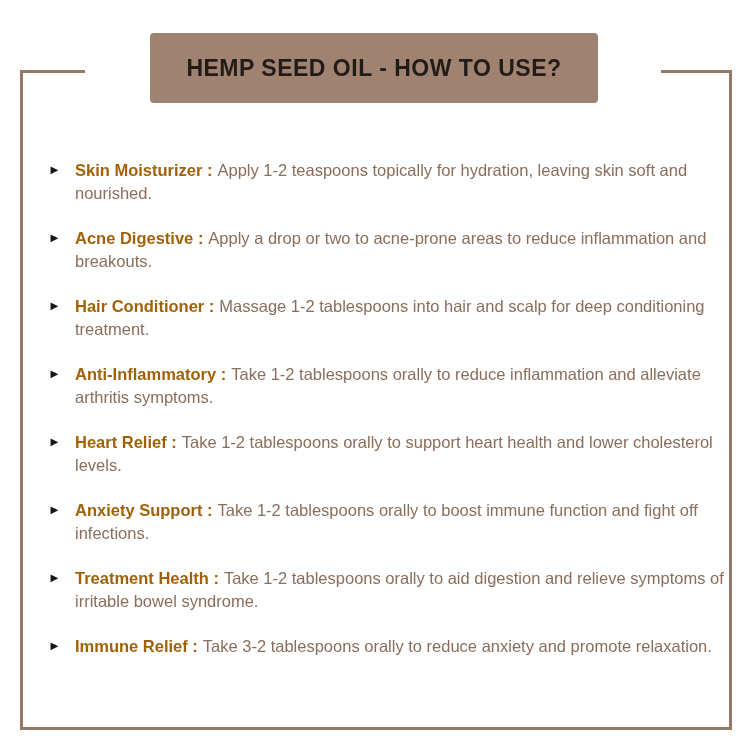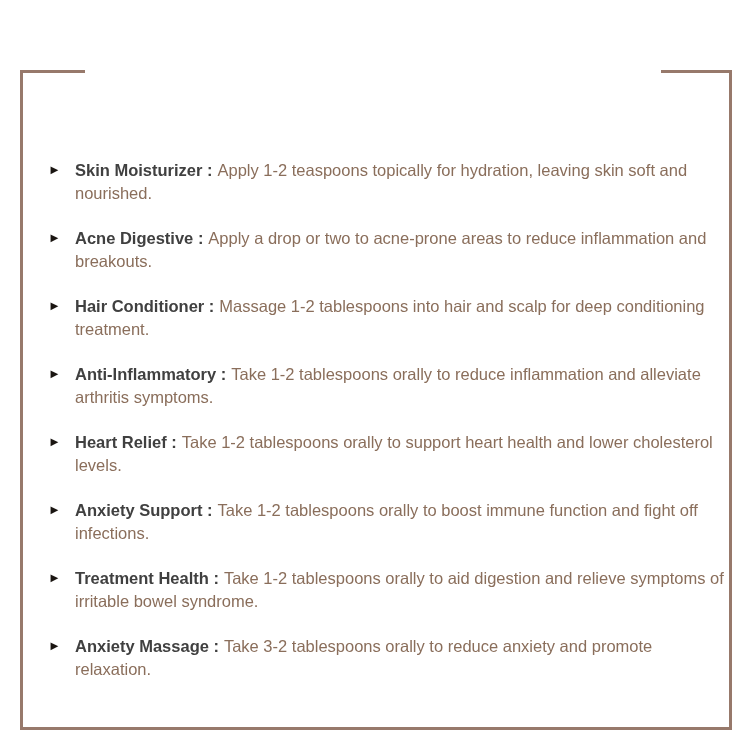--- a/index.html
+++ b/index.html
@@ -70,36 +70,39 @@
     font-size: 13px;
     line-height: 22.5px;
     color: #1a1511;
   }
   .item-text {
     flex: 1 1 auto;
     color: #8a6e5b;
   }
   .item-label {
     font-weight: 700;
-    color: #404040;
+    color: #a16207;
     margin-right: 0.3em;
     text-align: center;
   }
 </style>
 </head>
 <body>
 
 <div class="canvas">
 
   <div class="frame-seg frame-top-left"></div>
   <div class="frame-seg frame-top-right"></div>
   <div class="frame-seg frame-left"></div>
   <div class="frame-seg frame-right"></div>
   <div class="frame-seg frame-bottom"></div>
 
+  <div class="banner">
+    <span class="banner-title">HEMP SEED OIL - HOW TO USE?</span>
+  </div>
 
   <div class="usage-list">
 
     <div class="usage-item">
       <span class="bullet">►</span>
       <span class="item-text"><span class="item-label">Skin Moisturizer :</span><span>Apply 1-2 teaspoons topically for hydration, leaving skin soft and nourished.</span></span>
     </div>
 
     <div class="usage-item">
       <span class="bullet">►</span>
@@ -126,17 +129,17 @@
       <span class="item-text"><span class="item-label">Anxiety Support :</span><span>Take 1-2 tablespoons orally to boost immune function and fight off infections.</span></span>
     </div>
 
     <div class="usage-item">
       <span class="bullet">►</span>
       <span class="item-text"><span class="item-label">Treatment Health :</span><span>Take 1-2 tablespoons orally to aid digestion and relieve symptoms of irritable bowel syndrome.</span></span>
     </div>
 
     <div class="usage-item">
       <span class="bullet">►</span>
-      <span class="item-text"><span class="item-label">Anxiety Massage :</span><span>Take 3-2 tablespoons orally to reduce anxiety and promote relaxation.</span></span>
+      <span class="item-text"><span class="item-label">Immune Relief :</span><span>Take 3-2 tablespoons orally to reduce anxiety and promote relaxation.</span></span>
     </div>
 
   </div>
 </div>
 
 </body></html>

